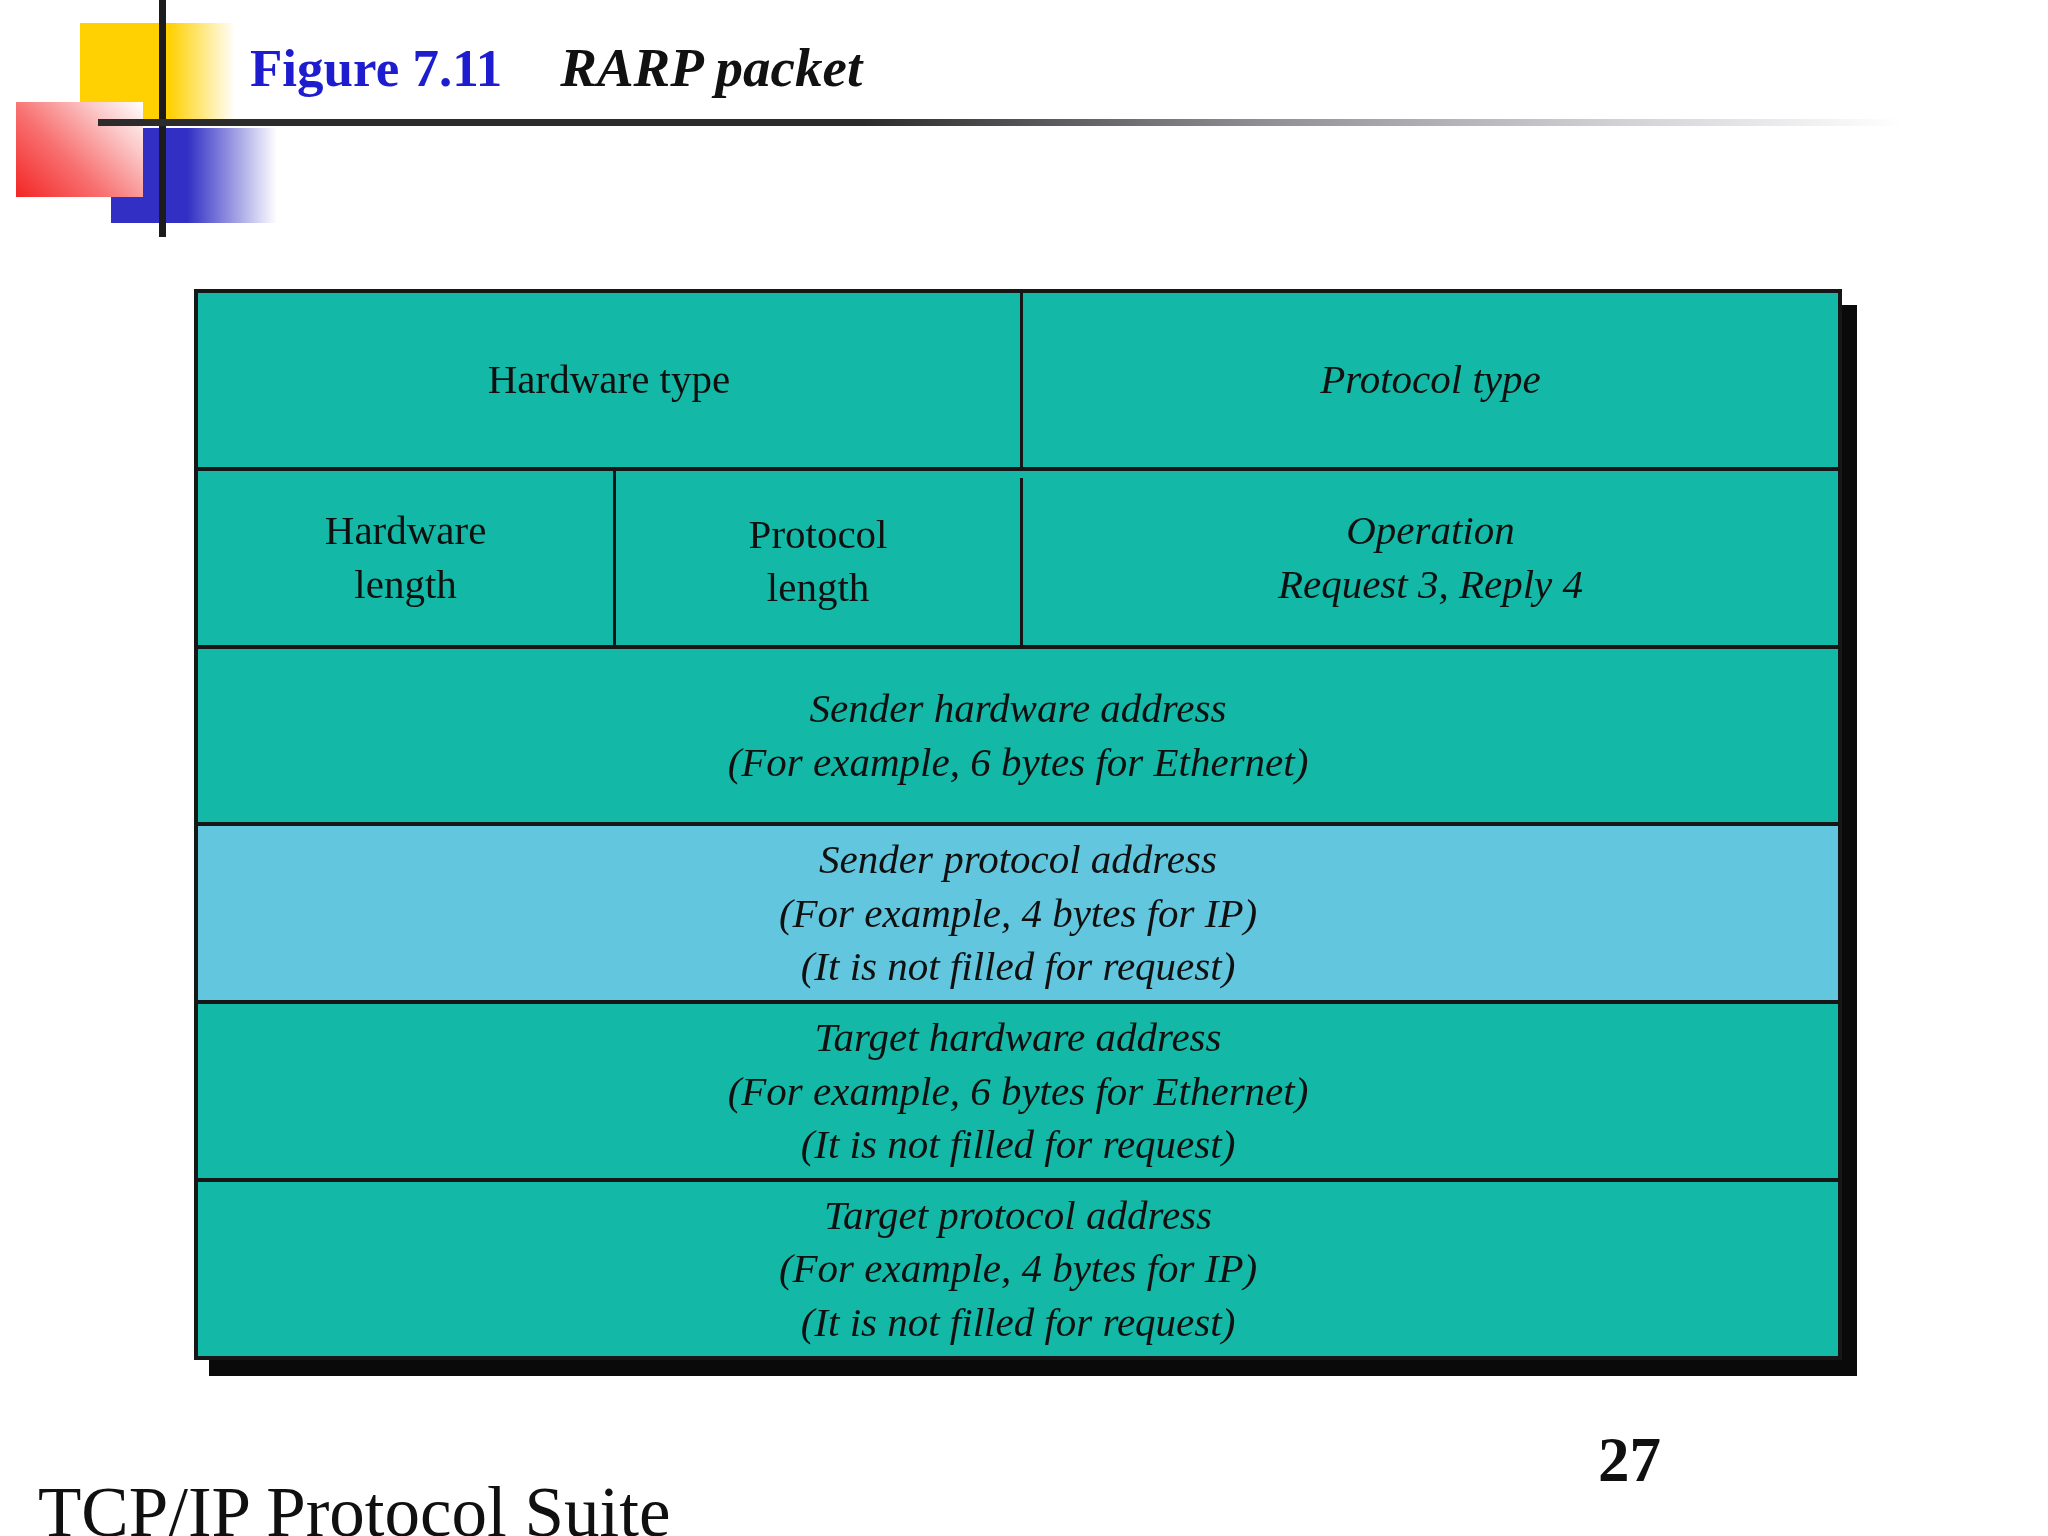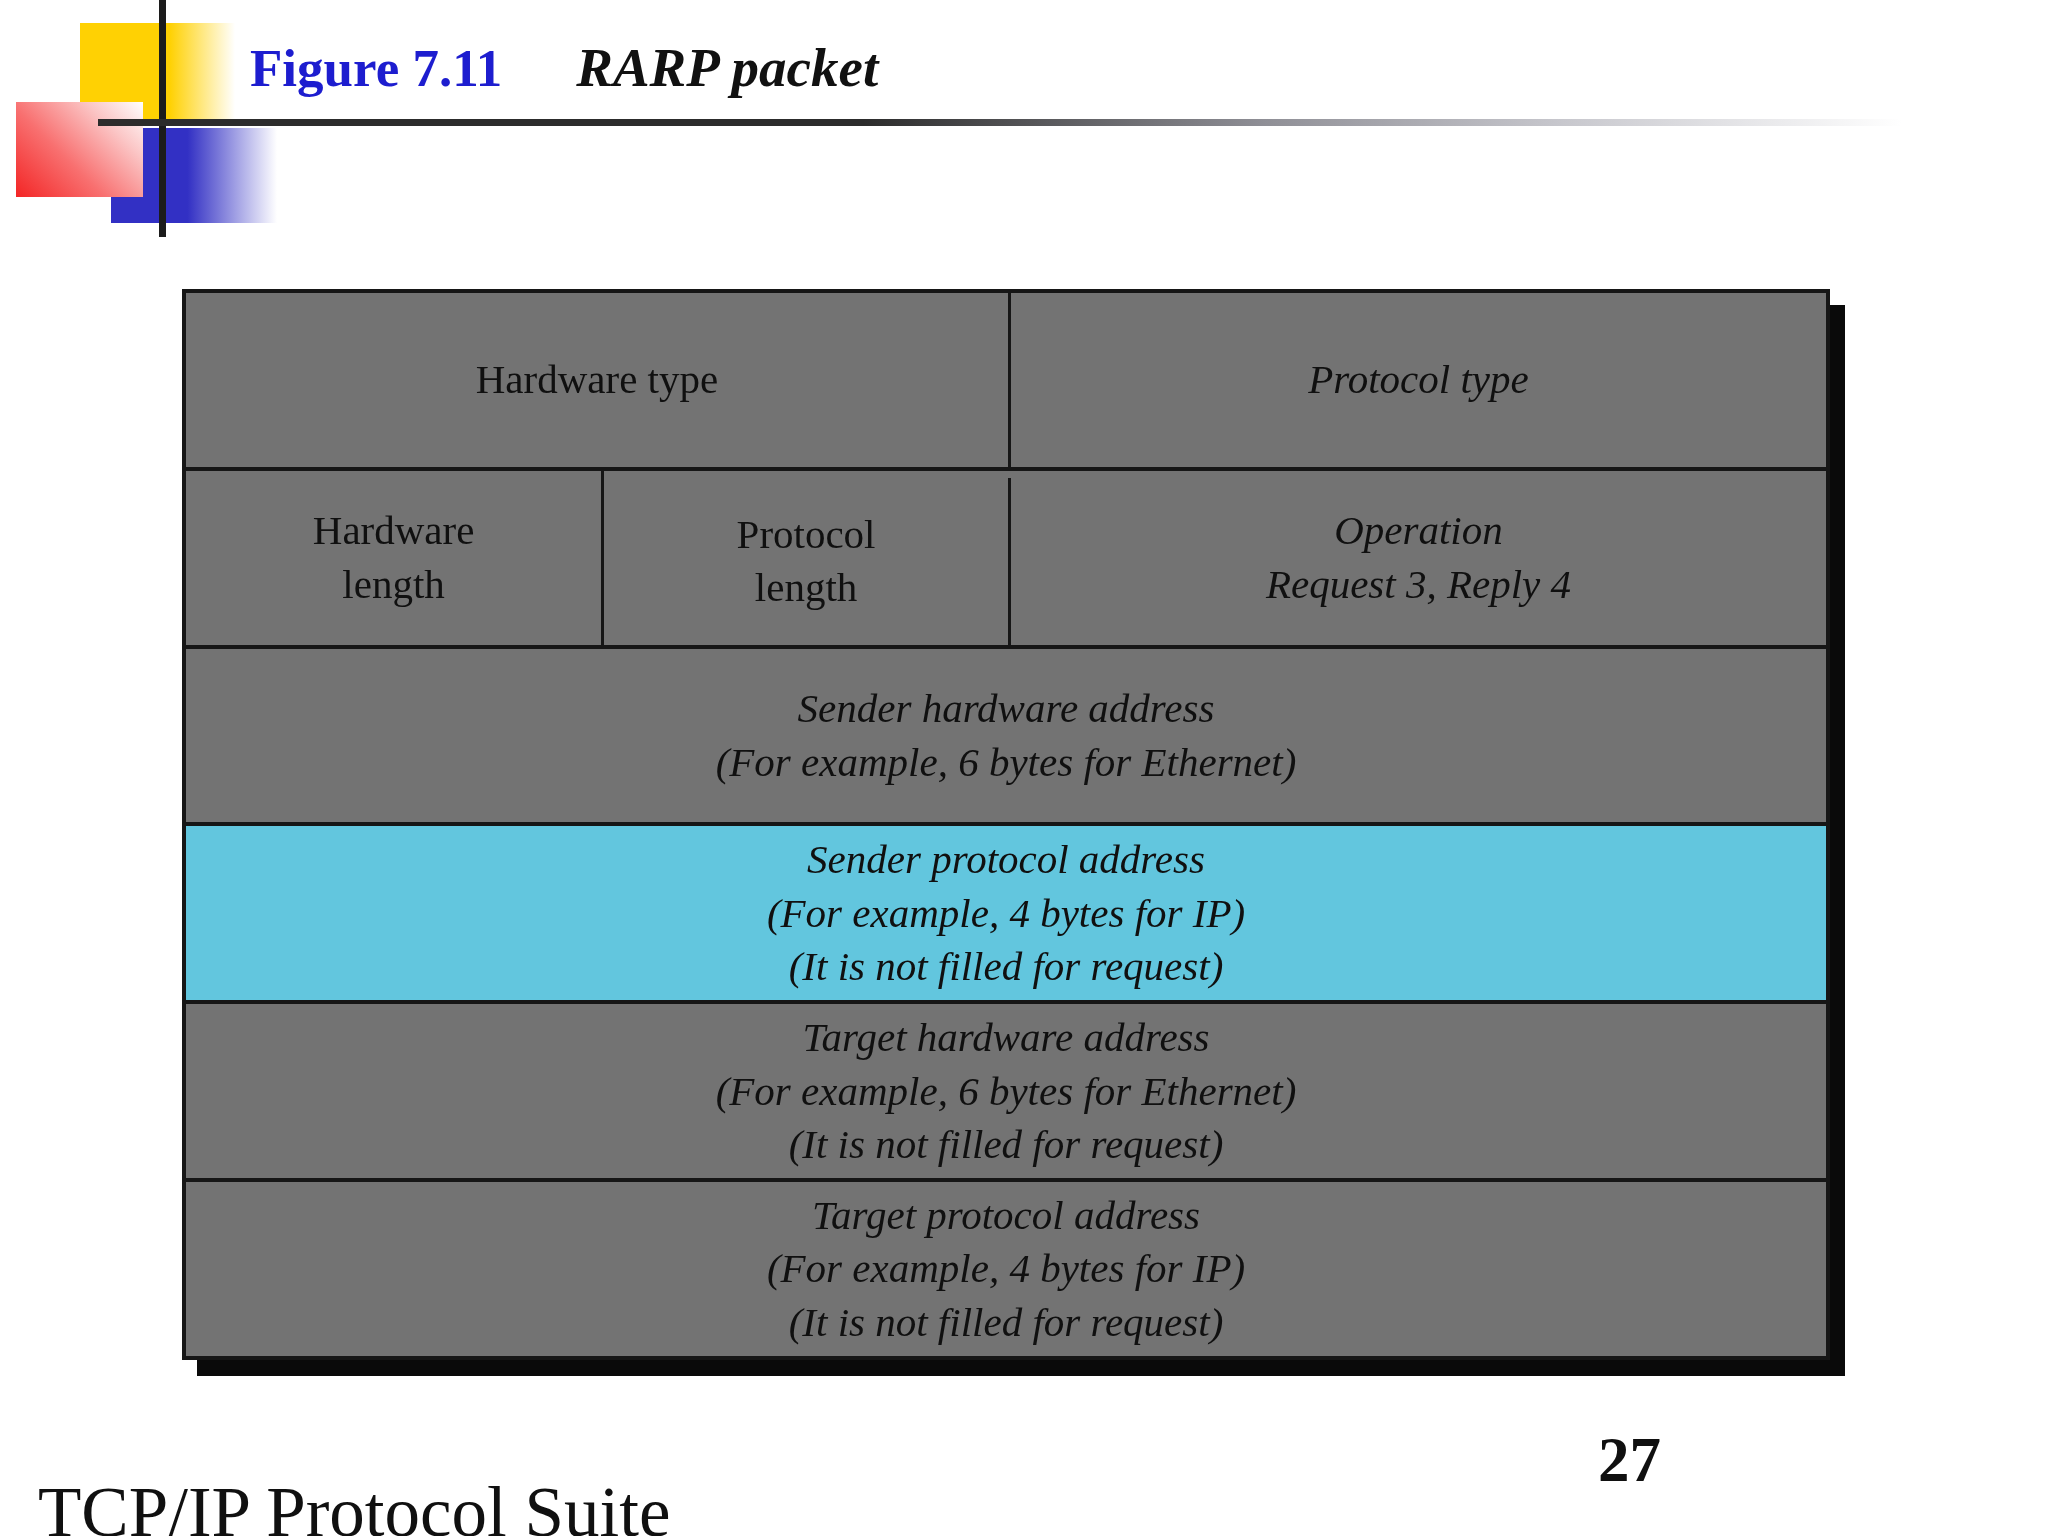--- a/index.html
+++ b/index.html
@@ -44,43 +44,43 @@
       #2c2c2c 0%, #2c2c2c 42%, #8f8f96 64%, #c6c6cc 80%, rgba(198,198,204,0) 99%);
     z-index: 4;
   }
 
   
   .title-row {
     position: absolute;
     left: 250px; top: 36px;
     display: flex;
     align-items: baseline;
-    gap: 74px;
+    gap: 58px;
     z-index: 5;
     white-space: nowrap;
   }
   .figure-label {
     color: #1d1dcf;
     font-size: 53px;
     font-weight: 700;
   }
   .figure-title {
     color: #111111;
     font-size: 55px;
     font-weight: 700;
     font-style: italic;
   }
 
   
   .ptable {
     position: absolute;
-    left: 182px; top: 289px;
+    left: 194px; top: 289px;
     width: 1648px; height: 1071px;
     border: 4px solid #161616;
-    background: #737373;
+    background: #14b8a6;
     box-shadow: 15px 16px 0 0 #0a0a0a;
     display: flex;
     flex-direction: column;
     z-index: 2;
   }
   .prow {
     flex: 1 1 0;
     display: flex;
     min-height: 0;
   }

